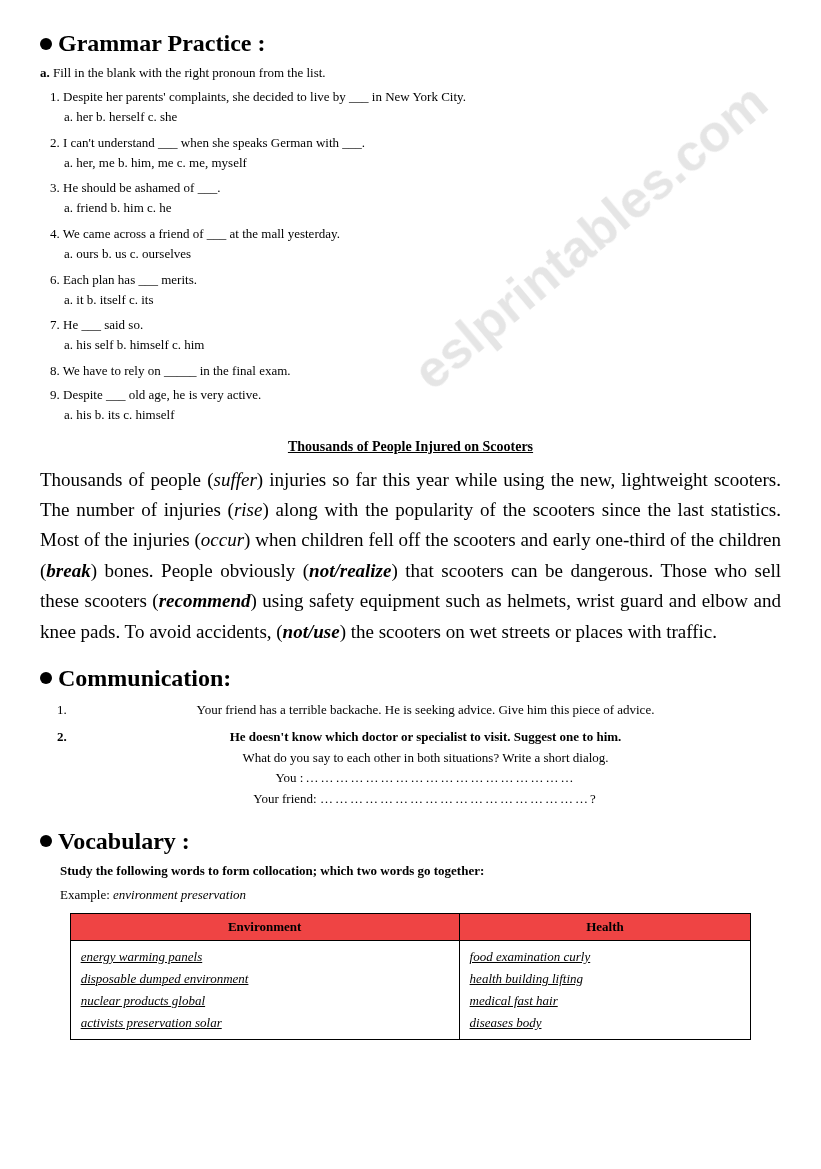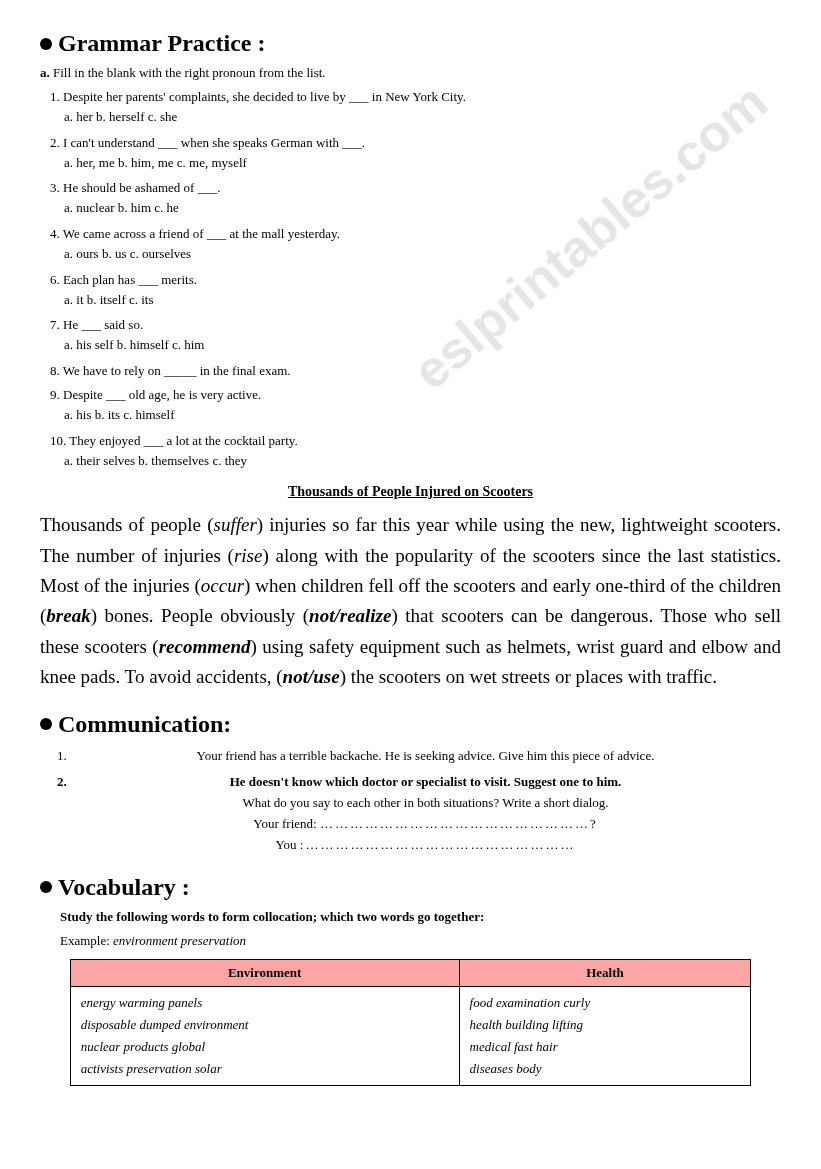--- a/index.html
+++ b/index.html
@@ -97,25 +97,26 @@
       font-size: 13px;
     }
     .vocab-table th, .vocab-table td {
       border: 1px solid #000;
       padding: 5px 10px;
       vertical-align: top;
     }
     .vocab-table th {
       text-align: center;
       font-weight: bold;
-      background: #fca5a5;
+      background: #ef4444;
     }
     .vocab-table td {
       font-style: italic;
       line-height: 1.7;
+      text-decoration: underline;
     }
     .label-a { margin-bottom: 6px; }
     .indent { padding-left: 14px; }
   </style>
 </head>
 <body>
 
 <div class="watermark">
   <span>eslprintables.com</span>
 </div>
@@ -138,21 +139,21 @@
       <div class="answers-line indent">a. her          b. herself          c. she</div>
     </li>
     <li>
       <span>2.</span>
       <span>I can't understand ___ when she speaks German with ___.</span>
       <div class="answers-line indent">a. her, me     b. him, me     c. me, myself</div>
     </li>
     <li>
       <span>3.</span>
       <span>He should be ashamed of ___.</span>
-      <div class="answers-line indent">a. nuclear     b. him     c. he</div>
+      <div class="answers-line indent">a. friend     b. him     c. he</div>
     </li>
     <li>
       <span>4.</span>
       <span>We came across a friend of ___ at the mall yesterday.</span>
       <div class="answers-line indent">a. ours          b. us          c. ourselves</div>
     </li>
     <li>
       <span>6.</span>
       <span>Each plan has ___ merits.</span>
       <div class="answers-line indent">a. it             b. itself          c. its</div>
@@ -163,25 +164,20 @@
       <div class="answers-line indent">a. his self     b. himself     c. him</div>
     </li>
     <li>
       <span>8.</span>
       <span>We have to rely on _____ in the final exam.</span>
     </li>
     <li>
       <span>9.</span>
       <span>Despite ___ old age, he is very active.</span>
       <div class="answers-line indent">a. his           b. its              c. himself</div>
-    </li>
-    <li>
-      <span>10.</span>
-      <span>They enjoyed ___ a lot at the cocktail party.</span>
-      <div class="answers-line indent">a. their selves   b. themselves   c. they</div>
     </li>
   </ol>
 
   <div class="part-b">
     <div class="article-title">Thousands of People Injured on Scooters</div>
     <div class="article-body">
       Thousands of people (<em>suffer</em>) injuries so far this year while using the new, lightweight scooters. The number of injuries (<em>rise</em>) along with the popularity of the scooters since the last statistics. Most of the injuries (<em>occur</em>) when children fell off the scooters and early one-third of the children (<strong><em>break</em></strong>) bones. People obviously (<strong><em>not/realize</em></strong>) that scooters can be dangerous. Those who sell these scooters (<strong><em>recommend</em></strong>) using safety equipment such as helmets, wrist guard and elbow and knee pads. To avoid accidents, (<strong><em>not/use</em></strong>) the scooters on wet streets or places with traffic.
     </div>
   </div>
 </div>
@@ -191,27 +187,27 @@
     <span class="bullet-dot"></span>
     <span>Communication:</span>
   </div>
   <ol class="comm-list">
     <li>
       <span>Your friend has a terrible backache.  He is seeking advice.  Give him this piece of advice.</span>
     </li>
     <li>
       <span style="font-weight:bold;">He doesn't know which doctor or specialist to visit. Suggest one to him.</span>
       <div style="font-weight:normal;font-family:Liberation Serif, serif;">What do you say to each other in both situations? Write a short dialog.</div>
+      <div style="font-weight:normal; padding-left: 0;">
+        <span>You</span>
+        <span class="dotted-line">:………………………………………………</span>
+      </div>
       <div style="font-weight:normal;">
         <span>Your friend:</span>
         <span class="dotted-line">………………………………………………?</span>
-      </div>
-      <div style="font-weight:normal; padding-left: 0;">
-        <span>You</span>
-        <span class="dotted-line">:………………………………………………</span>
       </div>
     </li>
   </ol>
 </div>
 
 <div class="vocab-section">
   <div class="section-title">
     <span class="bullet-dot"></span>
     <span>Vocabulary :</span>
   </div>

